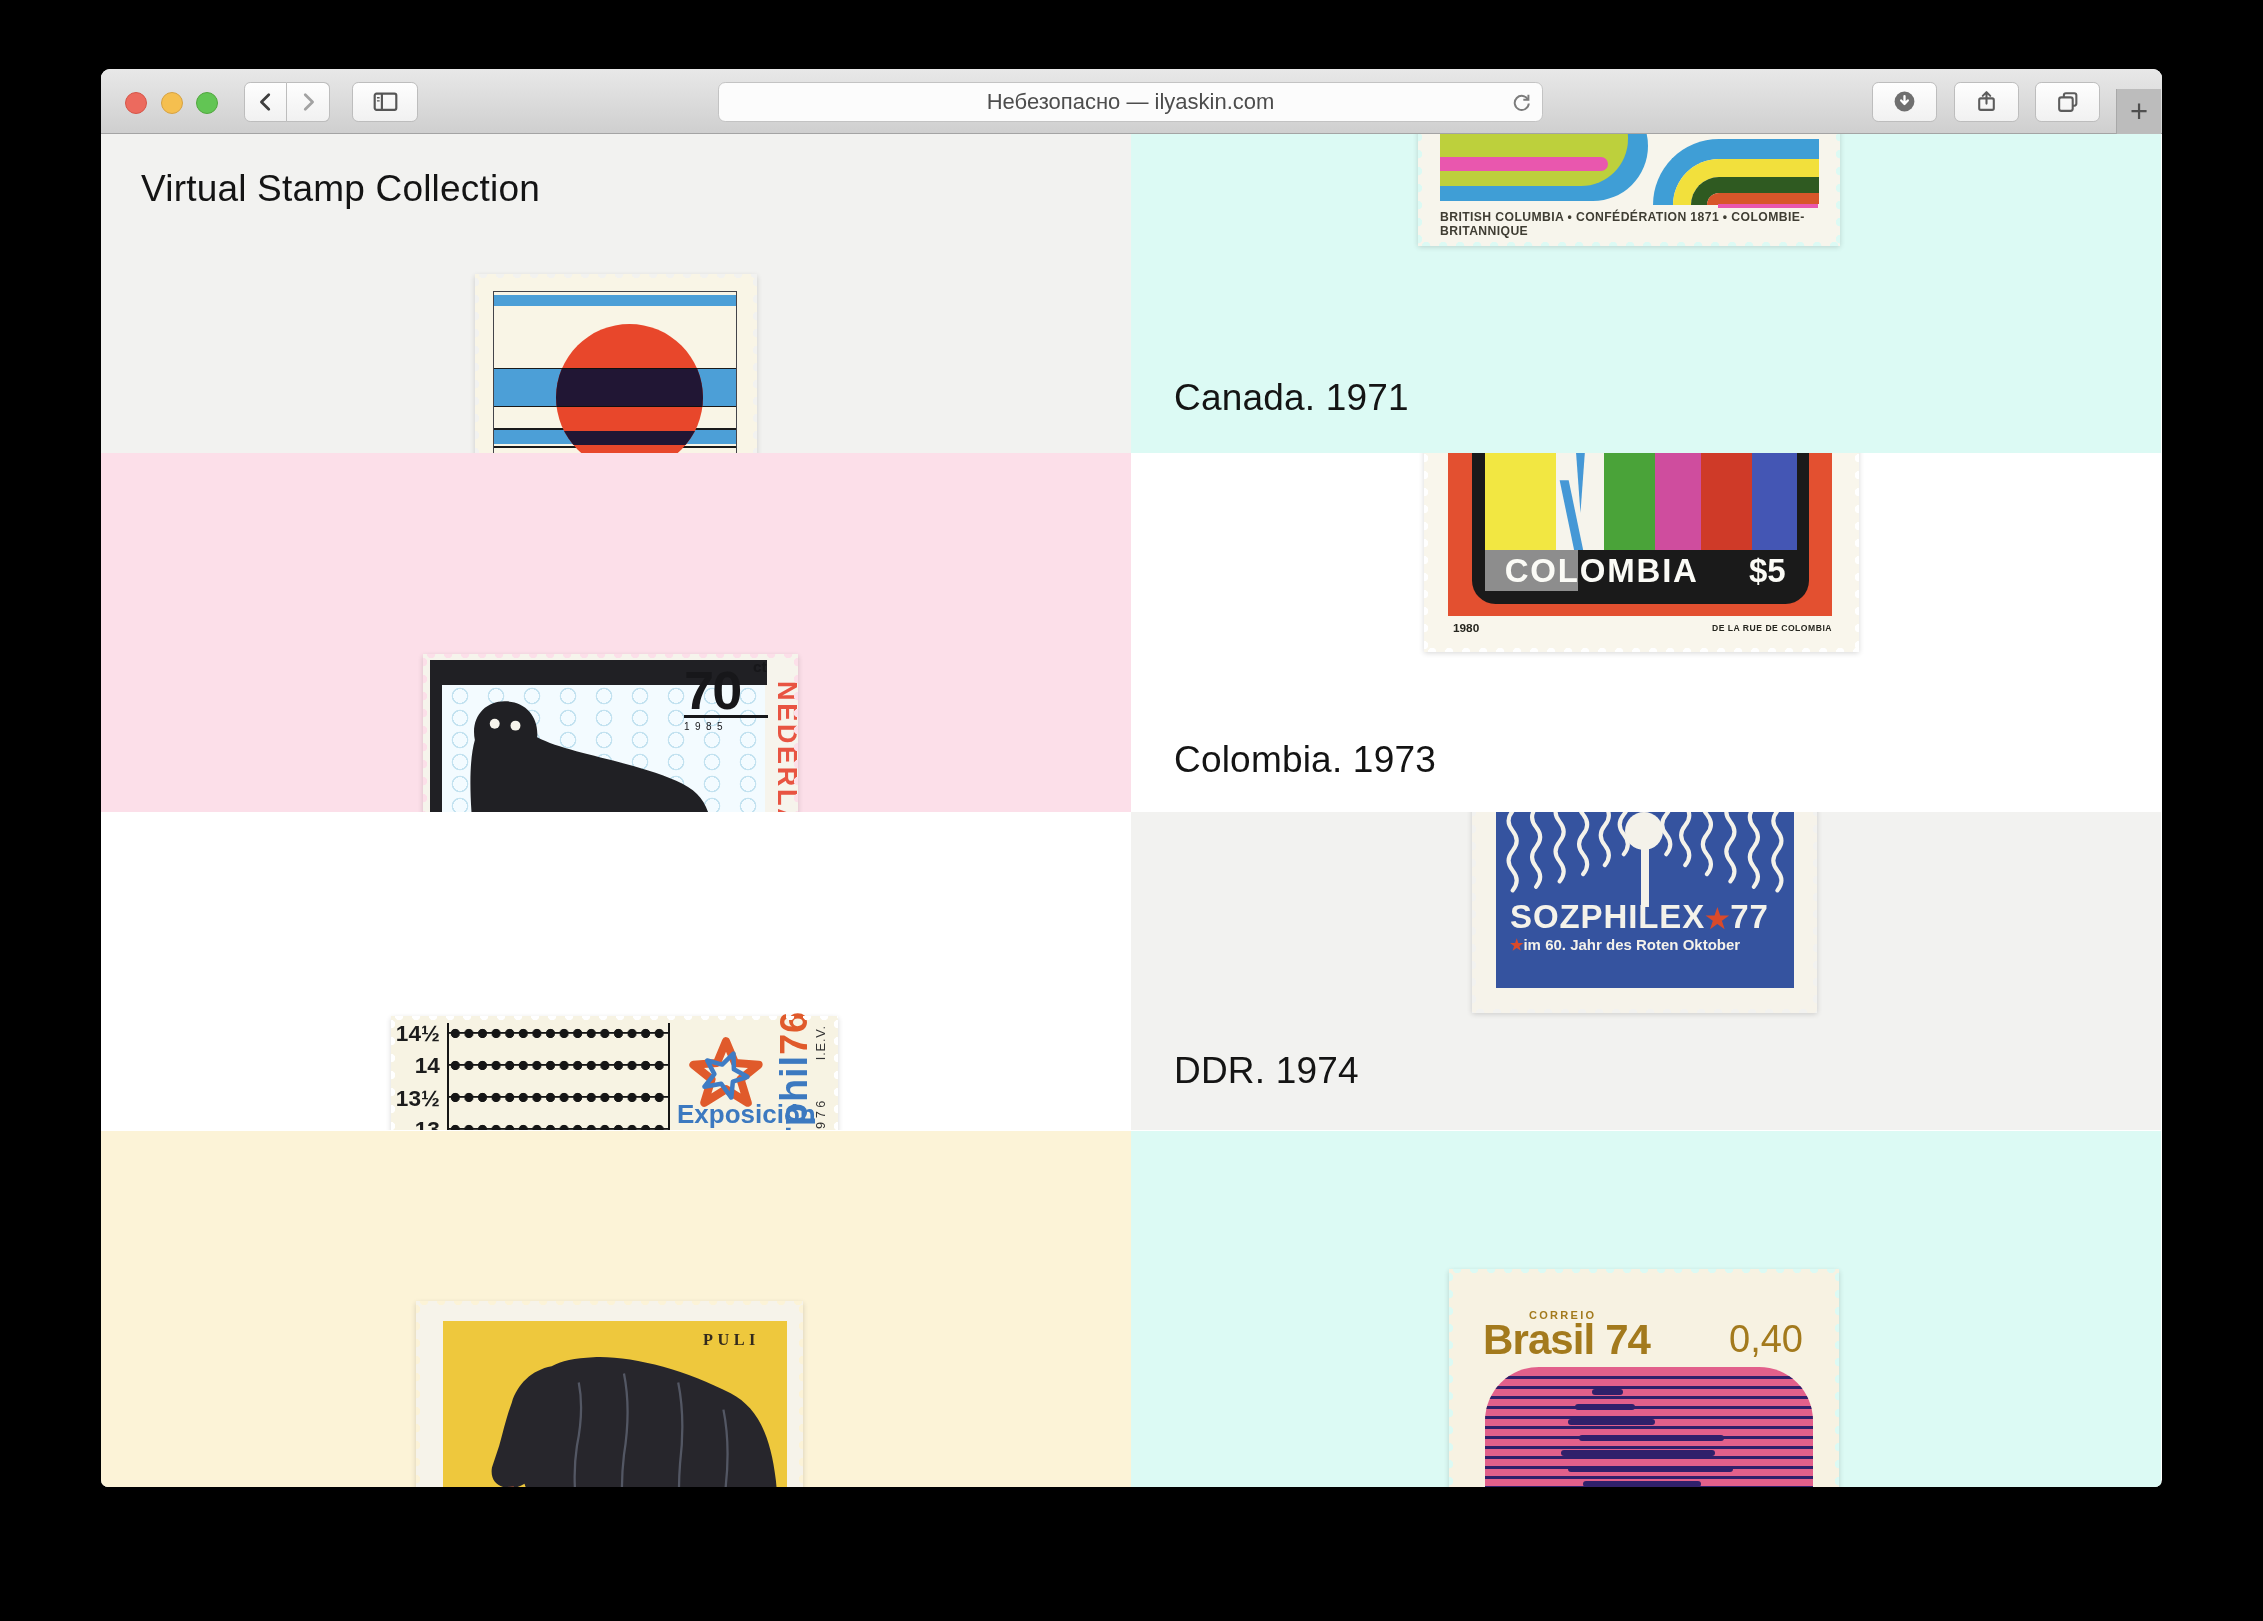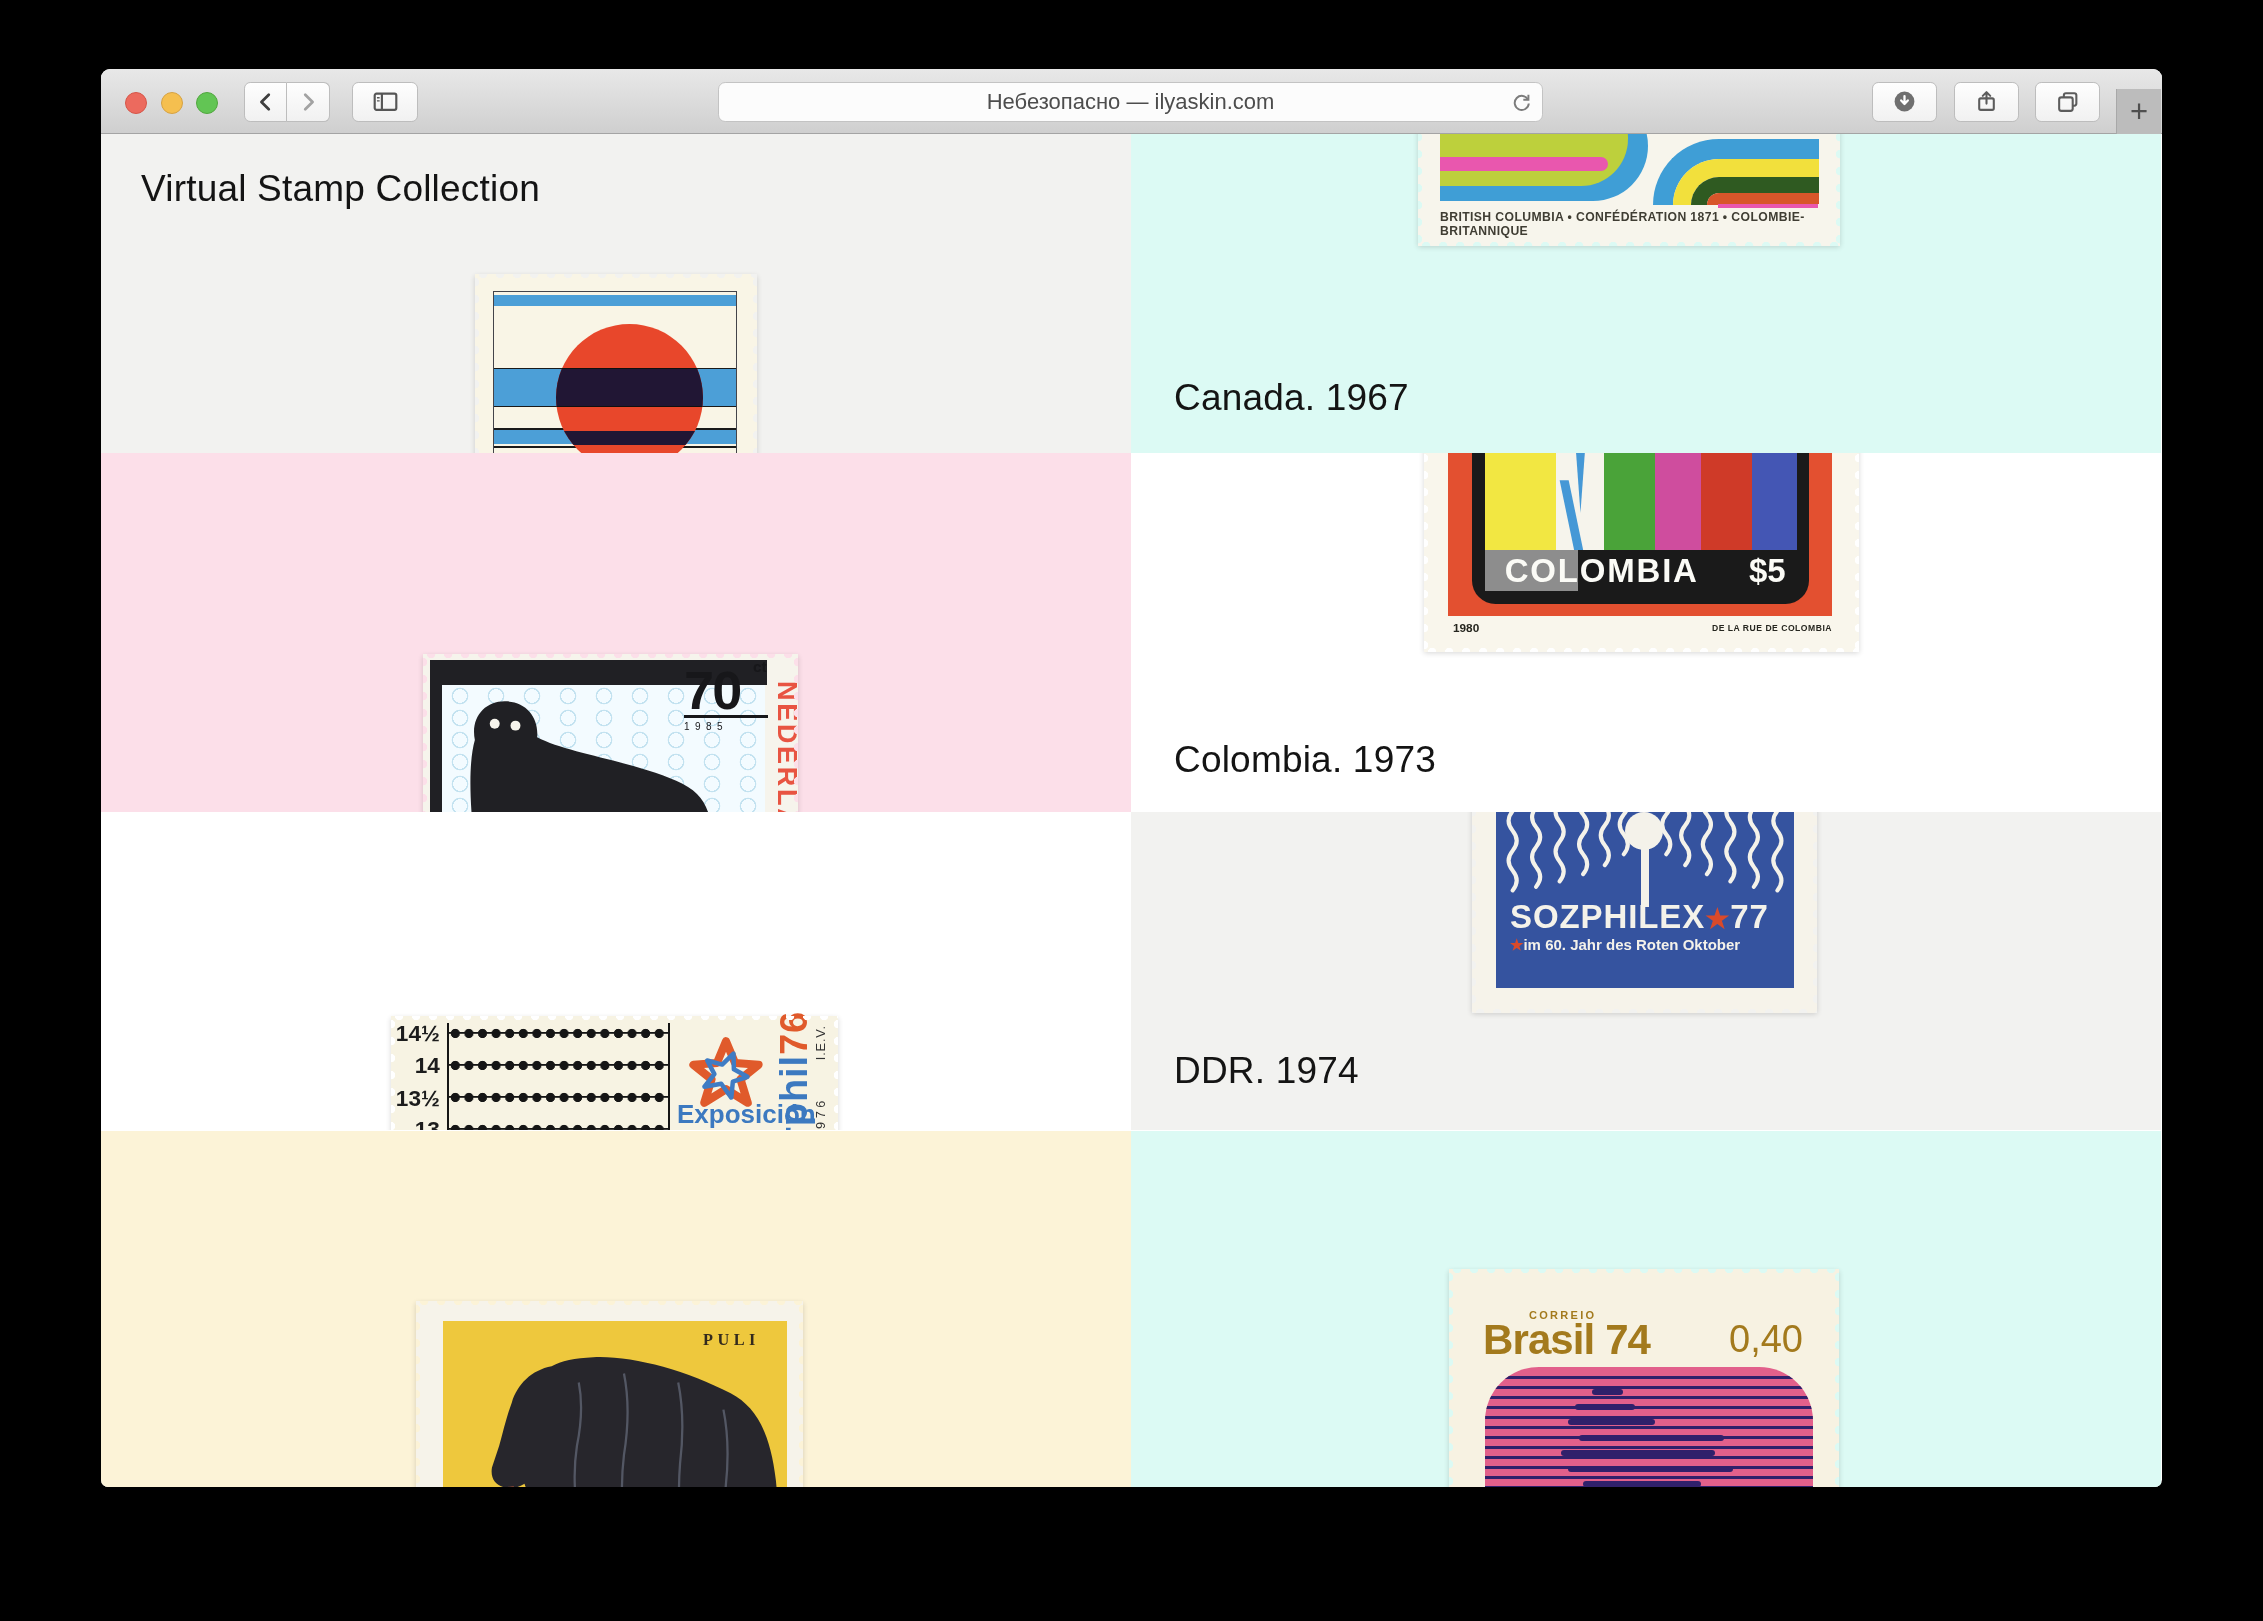--- a/index.html
+++ b/index.html
@@ -240,21 +240,21 @@
         </div>
         <div class="abs bc-c">
           <div class="c1"></div>
               <div class="c2"></div>
               <div class="c3"></div>
               <div class="c4"></div>
         </div>
         <div class="abs bc-sliver"></div>
         <div class="abs bc-cap">BRITISH COLUMBIA • CONFÉDÉRATION 1871 • COLOMBIE-BRITANNIQUE</div>
       </div>
-      <div class="caption cap-1">Canada. 1967</div>
+      <div class="caption cap-1">Canada. 1971</div>
     </div>
 
     <div class="cell cell-l2">
       <div class="stamp st-ned">
         <div class="abs field"></div>
         <div class="abs bar"></div>
         <div class="abs lbar"></div>
         <svg class="abs" style="left:27px;top:31px;" width="326" height="186" viewBox="0 0 360 206">
           <path d="M 27,61 C 22,36 38,18 60,18 C 84,18 98,36 96,58 C 130,76 200,84 250,106 C 280,119 288,136 290,170 L 292,206 L 30,206 C 20,130 20,86 27,61 Z" fill="#202024"></path>
           <circle cx="49" cy="43" r="5.5" fill="#f6f4ec"></circle>

